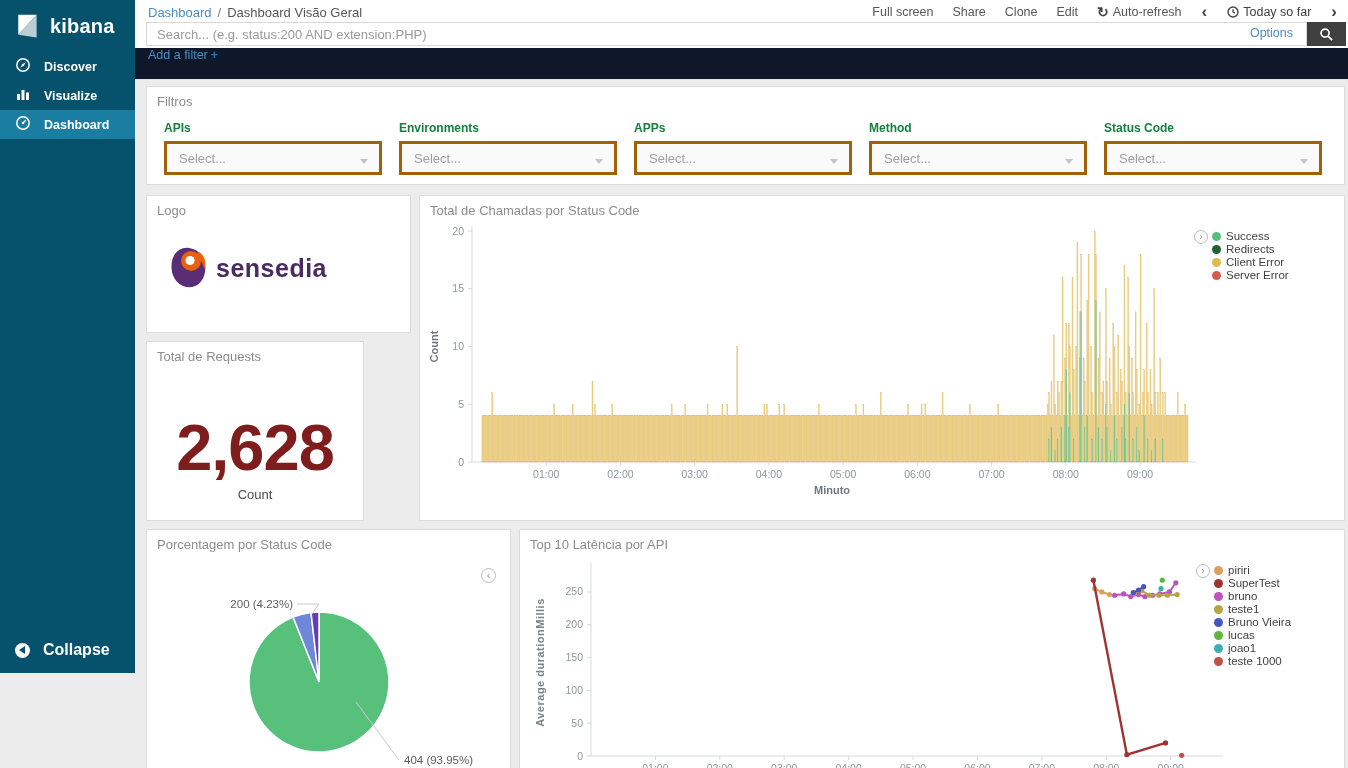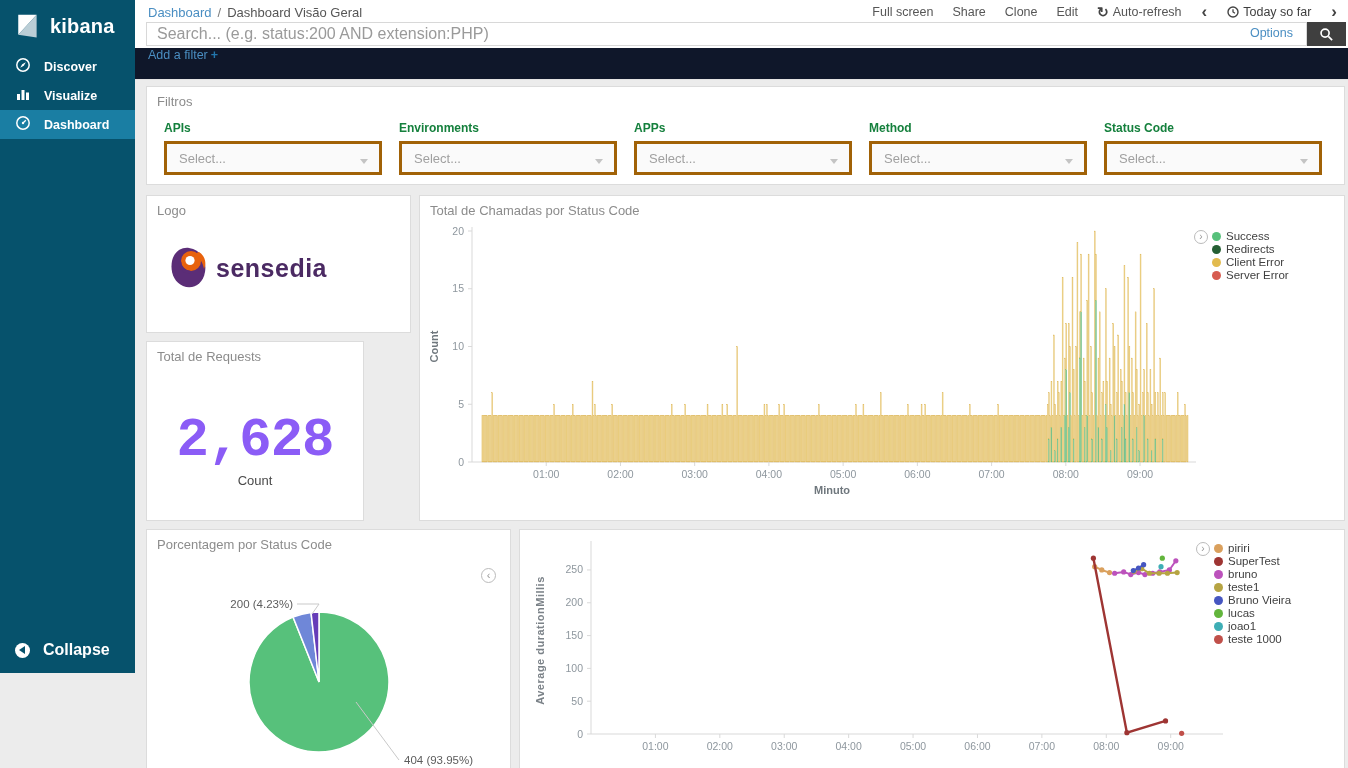--- a/index.html
+++ b/index.html
@@ -24,21 +24,21 @@
   .crumb-sep { color:#7b7b7b; font-size:13px; margin:0 6px; }
   .crumb-current { color:#565656; font-size:13px; }
   .top-menu { margin-left:auto; display:flex; align-items:center; gap:19px; }
   .menu-item { color:#565656; font-size:12.5px; cursor:pointer; }
   .menu-item.with-icon { display:flex; align-items:center; gap:4px; }
   .refresh-glyph { font-size:14px; font-weight:bold; color:#444; }
   .chev { font-size:17px; font-weight:bold; color:#444; line-height:10px; cursor:pointer; padding:0 1px; }
   .time-label { font-size:12.5px; color:#3e3e3e; }
 
   .search-row { display:flex; align-items:stretch; height:24px; margin:1px 2px 0 11px; }
-  .search-input { flex:1; border:1px solid #d8d8d8; background:#fff; font-size:16px; color:#444; padding:0 96px 0 10px; outline:none; font-family:"Liberation Sans",sans-serif; }
+  .search-input { flex:1; border:1px solid #d8d8d8; background:#fff; font-size:13px; color:#444; padding:0 96px 0 10px; outline:none; font-family:"Liberation Sans",sans-serif; }
   .search-input::placeholder { color:#9a9a9a; }
   .options-link { position:absolute; right:55px; top:26px; color:#4a8ec2; font-size:12.5px; cursor:pointer; }
   .search-btn { width:39px; background:#3f3f3f; display:flex; align-items:center; justify-content:center; cursor:pointer; }
 
   .filter-row { position:absolute; left:135px; top:48px; width:1213px; height:32px; background:#0f172a; border-bottom:1px solid #e3e3e3; display:flex; padding-left:13px; }
   .add-filter { color:#4a8ec2; font-size:12.5px; cursor:pointer; }
   .add-filter b { color:#2276ad; font-weight:bold; margin-left:3px; }
 
   
   .panel { position:absolute; background:#fff; border:1px solid #dcdcdc; }
@@ -54,21 +54,21 @@
   .filters-fields { display:flex; gap:17px; padding:12px 0 0 17px; }
   .filter-field { width:218px; }
   .filter-field .f-label { font-size:12px; font-weight:bold; color:#15803d; margin-bottom:6px; }
   .select-box { height:34px; background:#fafafa; border:3px solid #a16207; display:flex; align-items:center; padding:0 12px; color:#a0a0a0; font-size:13px; cursor:pointer; position:relative; }
   .select-caret { position:absolute; right:11px; top:15px; width:0; height:0; border-left:4px solid transparent; border-right:4px solid transparent; border-top:5px solid #c4c4c4; }
 
   .sensedia-wrap { display:flex; align-items:center; gap:7px; margin:28px 0 0 22px; }
   .sensedia-text { font-size:25px; font-weight:bold; color:#4b2a63; letter-spacing:.5px; }
 
   .metric-wrap { text-align:center; margin-top:46px; }
-  .metric-value { font-size:54px; font-weight:bold; color:#8b5cf6; letter-spacing:-1px;font-family:Liberation Mono, monospace; }
+  .metric-value { font-size:65px; font-weight:bold; color:#7f1d1d; letter-spacing:-1px; }
   .metric-unit { font-size:13px; color:#4a4a4a; margin-top:2px; }
 
   .chart-body { position:relative; width:100%; height:calc(100% - 24px); }
   .legend { position:absolute; width:146px; }
   #panel-bar .legend { right:4px; top:12px; }
   #panel-line .legend { right:2px; top:12px; }
   .legend-items { padding-left:18px; }
   .legend-item { display:flex; align-items:center; gap:5px; margin-bottom:1px; cursor:pointer; }
   .legend-dot { width:9px; height:9px; border-radius:50%; flex:0 0 9px; }
   .legend-label { font-size:11.5px; color:#414141; }
@@ -902,20 +902,21 @@
       <path d="M172,128 L146.02694028340645,62.99692185012877 A70,70 0 0 1 164.01265670358467,58.457190543772185 Z" fill="#6f87d8" stroke="#fff" stroke-width="1.5"></path>
       <path d="M172,128 L164.01265670358467,58.457190543772185 A70,70 0 0 1 172.0000000000001,58 Z" fill="#663db8" stroke="#fff" stroke-width="1.5"></path>
       <polyline points="150,50 172,50 165,60" fill="none" stroke="#c9c9c9"></polyline>
       <text x="146" y="54" text-anchor="end" font-size="11.5" fill="#5c5c5c">200 (4.23%)</text>
       <polyline points="209,148 252,206" fill="none" stroke="#c9c9c9"></polyline>
       <text x="257" y="210" text-anchor="start" font-size="11.5" fill="#5c5c5c">404 (93.95%)</text>
     </svg>
 </div>
 
 <div class="panel" id="panel-line">
+  <div class="panel-title">Top 10 Latência por API</div>
   <div class="chart-body">
     <svg id="line-svg" width="700" height="252" viewBox="0 0 700 252" style="position:absolute;left:8px;top:6px;">
         <line x1="63" y1="5" x2="63" y2="198" stroke="#d9d9d9"></line>
         <line x1="63" y1="198" x2="695" y2="198" stroke="#d9d9d9"></line>
         <line x1="59" y1="198" x2="63" y2="198" stroke="#d9d9d9"></line>
         <text x="55" y="201.5" text-anchor="end" font-size="10.5" fill="#8e979e">0</text>
         <line x1="59" y1="165.19298245614036" x2="63" y2="165.19298245614036" stroke="#d9d9d9"></line>
         <text x="55" y="168.69298245614036" text-anchor="end" font-size="10.5" fill="#8e979e">50</text>
         <line x1="59" y1="132.3859649122807" x2="63" y2="132.3859649122807" stroke="#d9d9d9"></line>
         <text x="55" y="135.8859649122807" text-anchor="end" font-size="10.5" fill="#8e979e">100</text>

